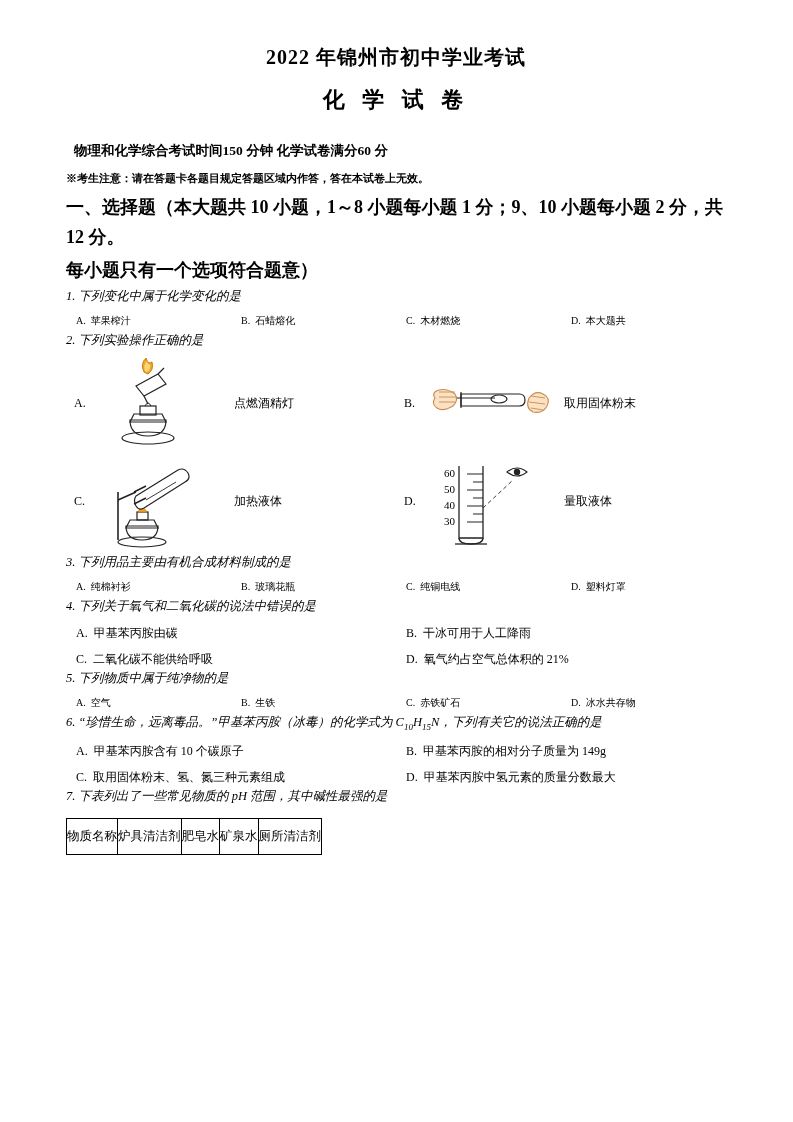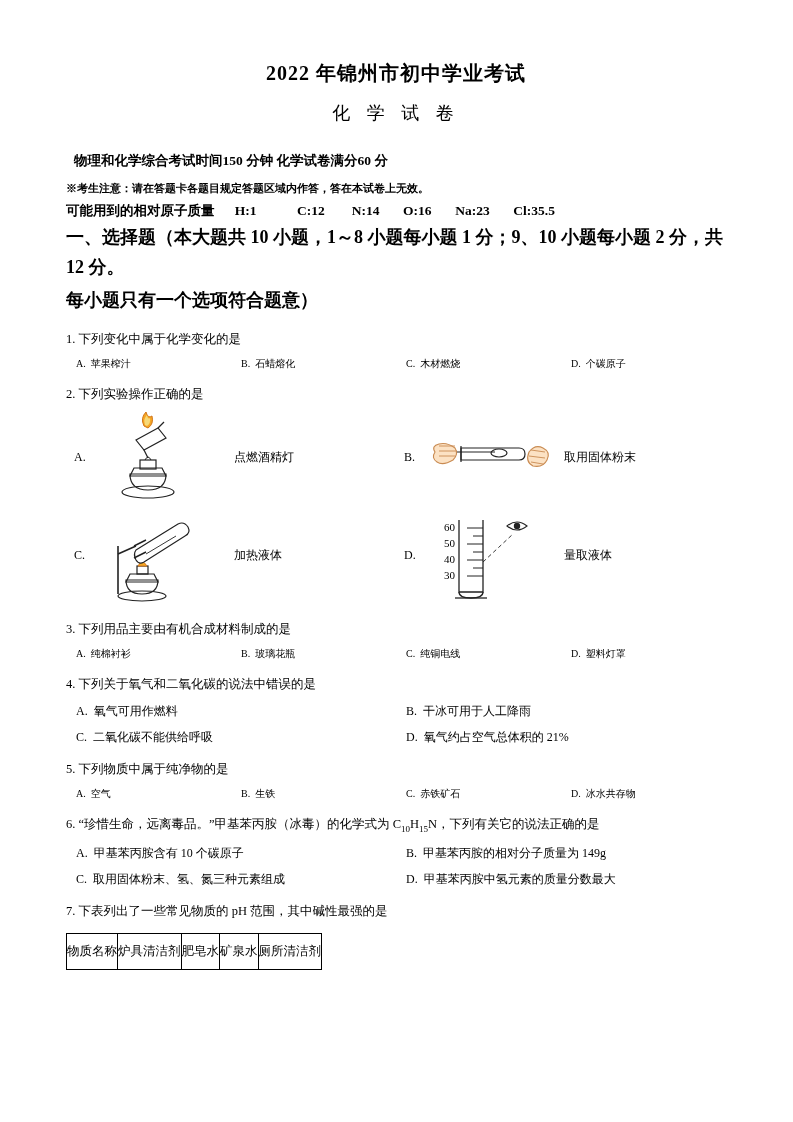--- a/index.html
+++ b/index.html
@@ -18,34 +18,34 @@
   .page {
     position: relative;
     width: 793px;
     height: 1122px;
     padding: 0;
     box-sizing: border-box;
   }
   .inner {
     position: absolute;
     left: 66px;
-    top: 60px;
+    top: 44px;
     width: 660px;
   }
   .title-main {
     text-align: center;
     font-size: 20px;
     font-weight: bold;
     letter-spacing: 1px;
     margin-bottom: 14px;
   }
   .title-sub {
     text-align: center;
-    font-size: 18px;
-    font-weight: normal;
+    font-size: 22px;
+    font-weight: bold;
     letter-spacing: 6px;
     margin-bottom: 24px;
   }
   .line {
     font-size: 13.5px;
     line-height: 1.75;
     margin-bottom: 6px;
     font-weight: bold;
     margin-left: 8px;
   }
@@ -63,22 +63,22 @@
   }
   .section-head {
     font-size: 18px;
     font-weight: bold;
     line-height: 1.7;
     margin-top: 2px;
   }
   .q {
     font-size: 12.5px;
     line-height: 1.6;
-    margin-top: 13px;
     margin-bottom: 2px;
+    font-style: italic;
   }
   .opts {
     display: flex;
     font-size: 10px;
     margin-top: 8px;
     margin-bottom: 2px;
   }
   .opts .opt {
     flex: 0 0 25%;
     padding-left: 10px;
@@ -146,34 +146,33 @@
 <body>
 
 <div class="page">
   <div class="inner">
 
     <div class="title-main">2022 年锦州市初中学业考试</div>
     <div class="title-sub">化 学 试 卷</div>
 
     <div class="line">物理和化学综合考试时间150 分钟  化学试卷满分60 分</div>
     <div class="line-note">※考生注意：请在答题卡各题目规定答题区域内作答，答在本试卷上无效。</div>
-    <div class="mass-row"><span>可能用到的相对原子质量</span>&nbsp;&nbsp;&nbsp;&nbsp;&nbsp;&nbsp;<span>H:1            C:12        N:14       O:16       Na:23       Cl:35.5</span></div>
 
     <div class="section-head">一、选择题（本大题共 10 小题，1～8 小题每小题 1 分；9、10 小题每小题 2 分，共 12 分。</div>
     <div class="section-head">每小题只有一个选项符合题意）</div>
 
     <div class="q">
       <span>1.</span>
       <span>下列变化中属于化学变化的是</span>
     </div>
     <div class="opts">
       <div class="opt"><span>A.</span>&nbsp;&nbsp;<span>苹果榨汁</span></div>
       <div class="opt"><span>B.</span>&nbsp;&nbsp;<span>石蜡熔化</span></div>
       <div class="opt"><span>C.</span>&nbsp;&nbsp;<span>木材燃烧</span></div>
-      <div class="opt"><span>D.</span>&nbsp;&nbsp;<span>个碳原子</span></div>
+      <div class="opt"><span>D.</span>&nbsp;&nbsp;<span>本大题共</span></div>
     </div>
 
     <div class="q">
       <span>2.</span>
       <span>下列实验操作正确的是</span>
     </div>
 
     <div class="figs">
       <div class="figrow">
 
@@ -289,21 +288,21 @@
       <div class="opt"><span>B.</span>&nbsp;&nbsp;<span>玻璃花瓶</span></div>
       <div class="opt"><span>C.</span>&nbsp;&nbsp;<span>纯铜电线</span></div>
       <div class="opt"><span>D.</span>&nbsp;&nbsp;<span>塑料灯罩</span></div>
     </div>
 
     <div class="q">
       <span>4.</span>
       <span>下列关于氧气和二氧化碳的说法中错误的是</span>
     </div>
     <div class="opts2">
-      <div class="opt"><span>A.</span>&nbsp;&nbsp;<span>氧气可用作燃料</span></div>
+      <div class="opt"><span>A.</span>&nbsp;&nbsp;<span>甲基苯丙胺由碳</span></div>
       <div class="opt"><span>B.</span>&nbsp;&nbsp;<span>干冰可用于人工降雨</span></div>
     </div>
     <div class="opts2">
       <div class="opt"><span>C.</span>&nbsp;&nbsp;<span>二氧化碳不能供给呼吸</span></div>
       <div class="opt"><span>D.</span>&nbsp;&nbsp;<span>氧气约占空气总体积的 21%</span></div>
     </div>
 
     <div class="q">
       <span>5.</span>
       <span>下列物质中属于纯净物的是</span>

